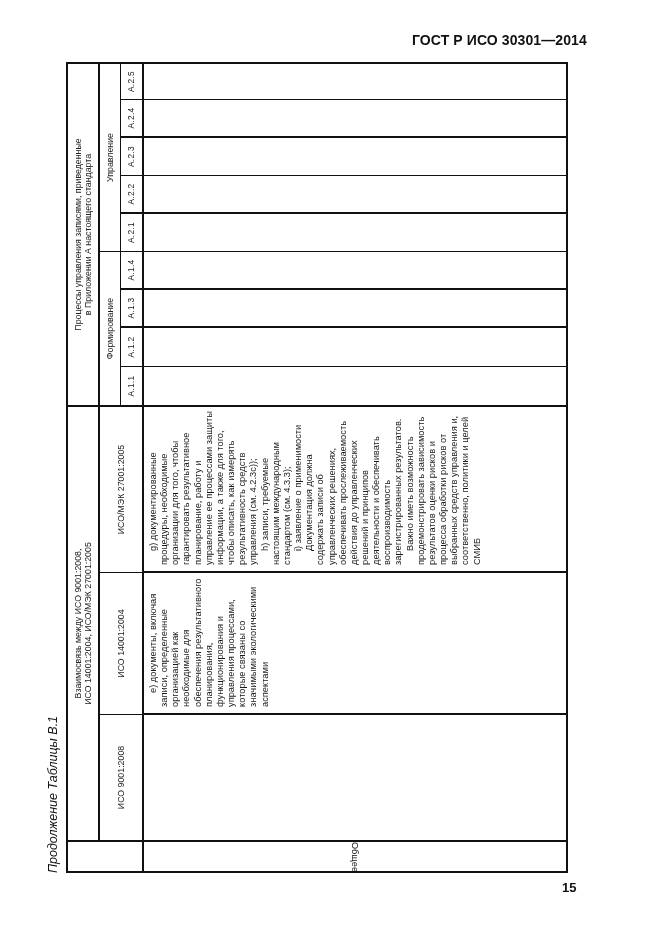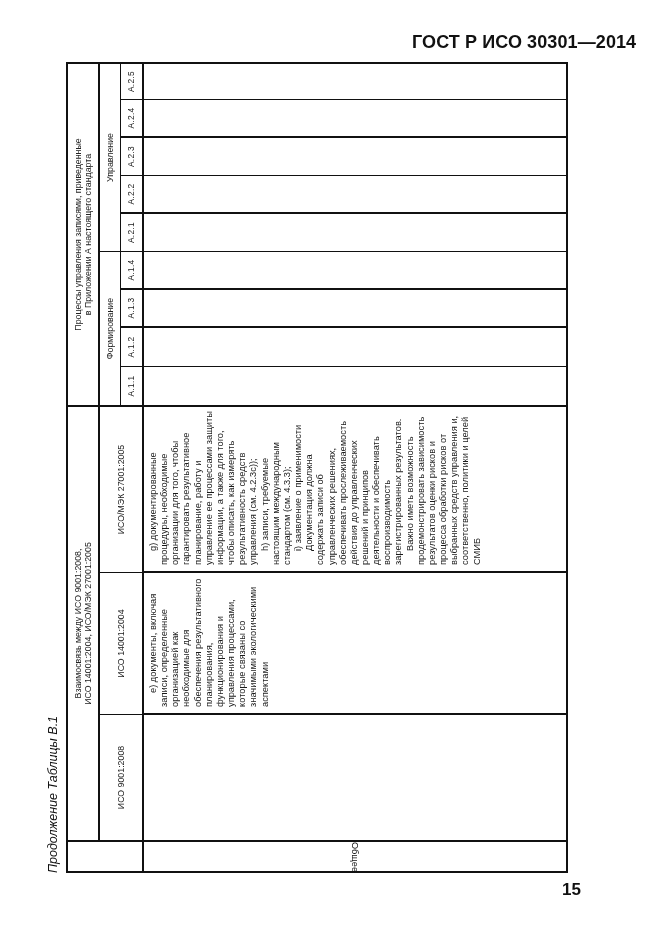--- a/index.html
+++ b/index.html
@@ -1,19 +1,19 @@
 <!DOCTYPE html>
 <html><head>
 <meta charset="utf-8">
 <style>
   html, body { margin:0; padding:0; background:#ffffff; }
   body { width:661px; height:936px; position:relative; overflow:hidden; font-family:"Liberation Sans", sans-serif; color:#111; }
-  .doc-header { position:absolute; left:412px; top:32px; font-weight:bold; font-size:18px; letter-spacing:0.1px; }
+  .doc-header { position:absolute; left:412px; top:32px; font-weight:bold; font-size:14px; letter-spacing:0.1px; }
   .header-rule { position:absolute; left:400px; top:62px; width:168px; height:2px; background:#111; }
-  .page-number { position:absolute; left:562px; top:880px; font-weight:bold; font-size:17px;text-align:center; }
+  .page-number { position:absolute; left:562px; top:880px; font-weight:bold; font-size:13px;text-align:center; }
   .caption-wrap { position:absolute; left:40px; top:62px; width:26px; height:811px; }
   .caption { position:absolute; left:0; top:0; width:811px; height:26px; transform-origin:0 0; transform:translate(0px, 811px) rotate(-90deg); font-style:italic; font-size:12.5px; line-height:26px; white-space:nowrap; padding-left:0px; }
   .caption span { display:inline-block; }
 
   .rot-host { position:absolute; left:66px; top:62px; width:502px; height:811px; }
   .rot { position:absolute; left:0; top:0; width:811px; height:502px; transform-origin:0 0; transform:translate(0px, 811px) rotate(-90deg); }
 
   .cell { position:absolute; box-sizing:border-box; font-size:9.2px; line-height:11.2px; }
   .bt { border-top:2.2px solid #111; }
   .bb { border-bottom:2.2px solid #111; }

